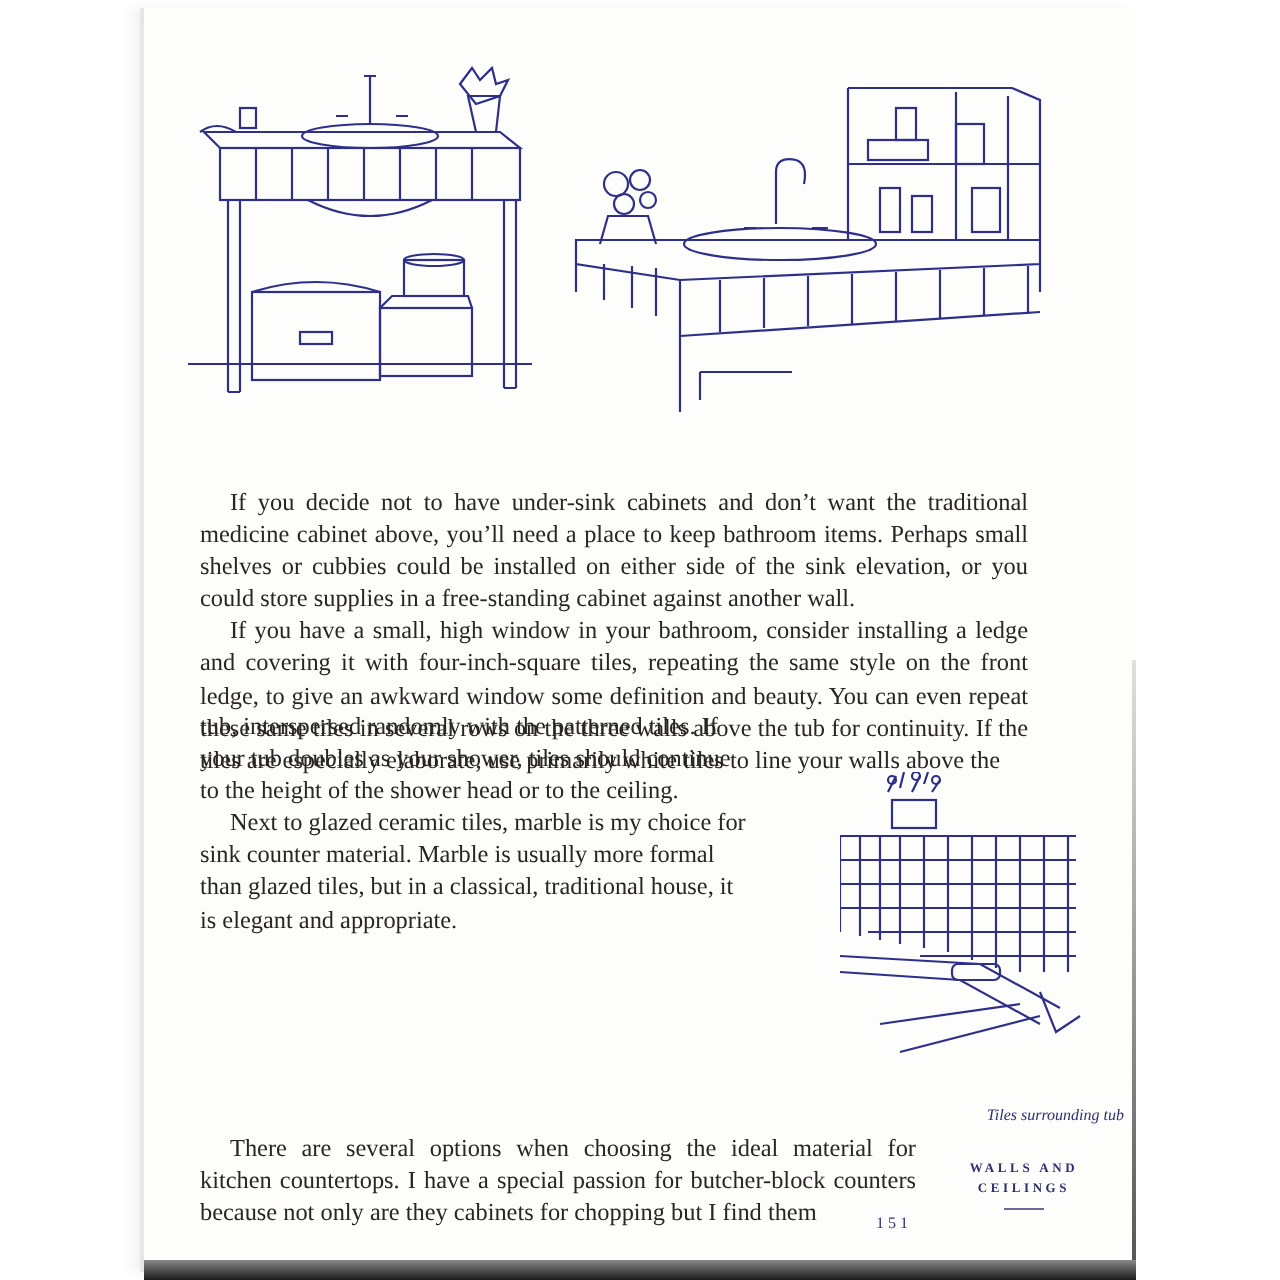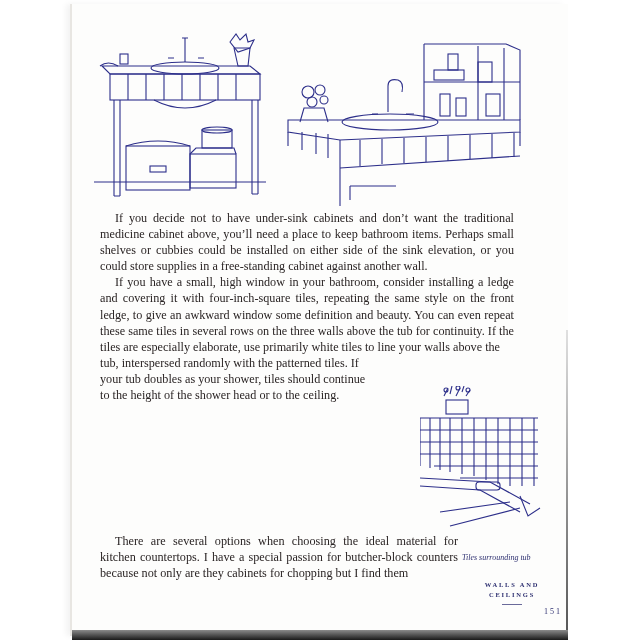--- a/index.html
+++ b/index.html
@@ -23,32 +23,32 @@
   .bottom-shadow {
     position: absolute; left: 72px; top: 630px; width: 496px; height: 10px;
     background: linear-gradient(to bottom, #8a8a8a, #1a1a1a);
   }
   .illus { position: absolute; }
   .body-text {
     position: absolute; color: #2a2424; font-size: 12.2px; line-height: 16.1px;
     text-align: justify;
   }
   .body-text p { margin: 0; text-indent: 15px; }
-  .col-full { left: 100px; width: 414px; }
+  .col-full { left: 100px; width: 414px; margin-top: 33px; }
   .caption {
-    position: absolute; left: 462px; top: 553px; width: 100px; text-align: left;
+    position: absolute; left: 462px; top: 553px; width: 100px; text-align: right;
     font-style: italic; font-size: 8px; color: #2d2f70;
   }
   .running-head {
     position: absolute; left: 462px; top: 580px; width: 100px; text-align: center;
     font-size: 6.5px; letter-spacing: 1.8px; color: #2d2f70; font-weight: bold; line-height: 10px;
   }
   .rule { position: absolute; left: 502px; top: 604px; width: 20px; height: 1px; background: #6a6a9a; }
   .folio {
-    position: absolute; left: 462px; top: 607px; width: 100px; text-align: right;
+    position: absolute; left: 438px; top: 607px; width: 100px; text-align: left;
     font-size: 8px; letter-spacing: 2px; color: #2d2f70; font-weight: normal;
   }
 </style>
 </head>
 <body>
 
 <div class="page-edge-left"></div>
 <div class="page"></div>
 <div class="page-edge-right"></div>
 
@@ -117,20 +117,21 @@
   <path d="M100 110 l8 20 l12 -8"></path>
 </svg>
 
 <div class="body-text col-full" style="top:210px">
   <p>If you decide not to have under-sink cabinets and don’t want the traditional medicine cabinet above, you’ll need a place to keep bathroom items. Perhaps small shelves or cubbies could be installed on either side of the sink elevation, or you could store supplies in a free-standing cabinet against another wall.</p>
   <p>If you have a small, high window in your bathroom, consider installing a ledge and covering it with four-inch-square tiles, repeating the same style on the front ledge, to give an awkward window some definition and beauty. You can even repeat these same tiles in several rows on the three walls above the tub for continuity. If the tiles are especially elaborate, use primarily white tiles to line your walls above the</p>
 </div>
 
 <div class="body-text" style="left:100px;top:355px;width:275px;text-align:left">
   <p style="text-indent:0">tub, interspersed randomly with the patterned tiles. If your tub doubles as your shower, tiles should continue to the height of the shower head or to the ceiling.</p>
+  <p>Next to glazed ceramic tiles, marble is my choice for sink counter material. Marble is usually more formal than glazed tiles, but in a classical, traditional house, it is elegant and appropriate.</p>
 </div>
 
 <div class="body-text col-full" style="top:533px;width:358px">
   <p>There are several options when choosing the ideal material for kitchen countertops. I have a special passion for butcher-block counters because not only are they cabinets for chopping but I find them</p>
 </div>
 
 <div class="caption">Tiles surrounding tub</div>
 <div class="running-head">
   <div>WALLS AND</div>
   <div>CEILINGS</div>

